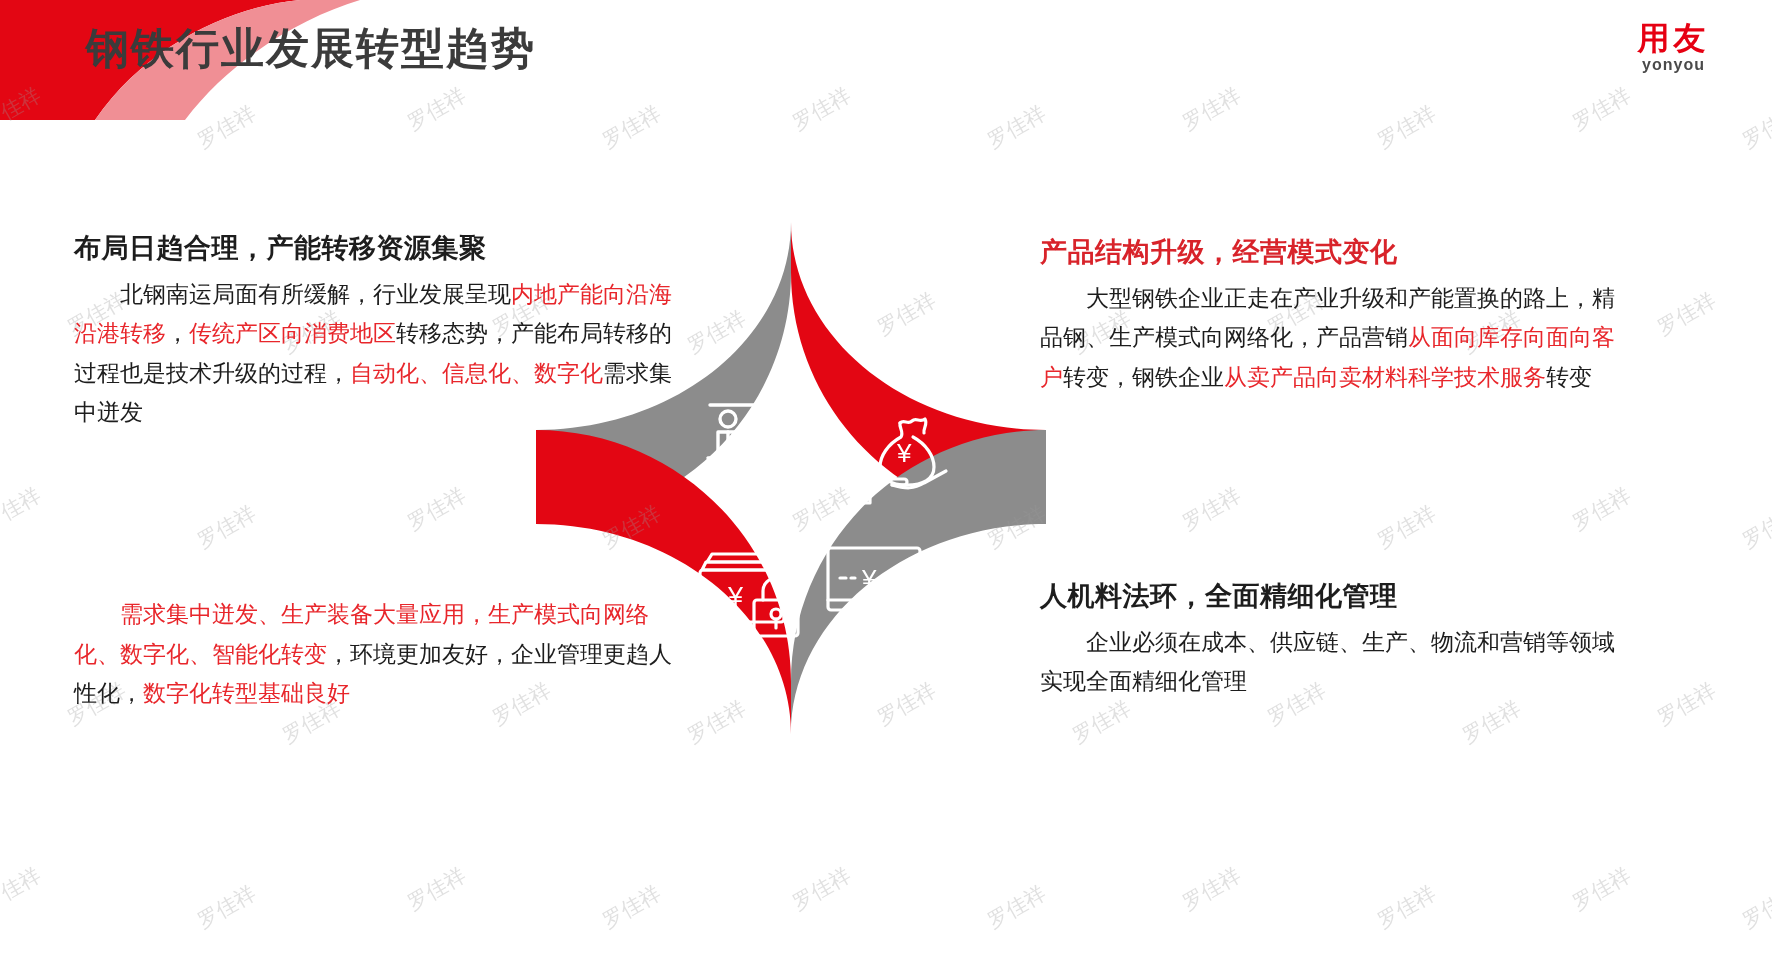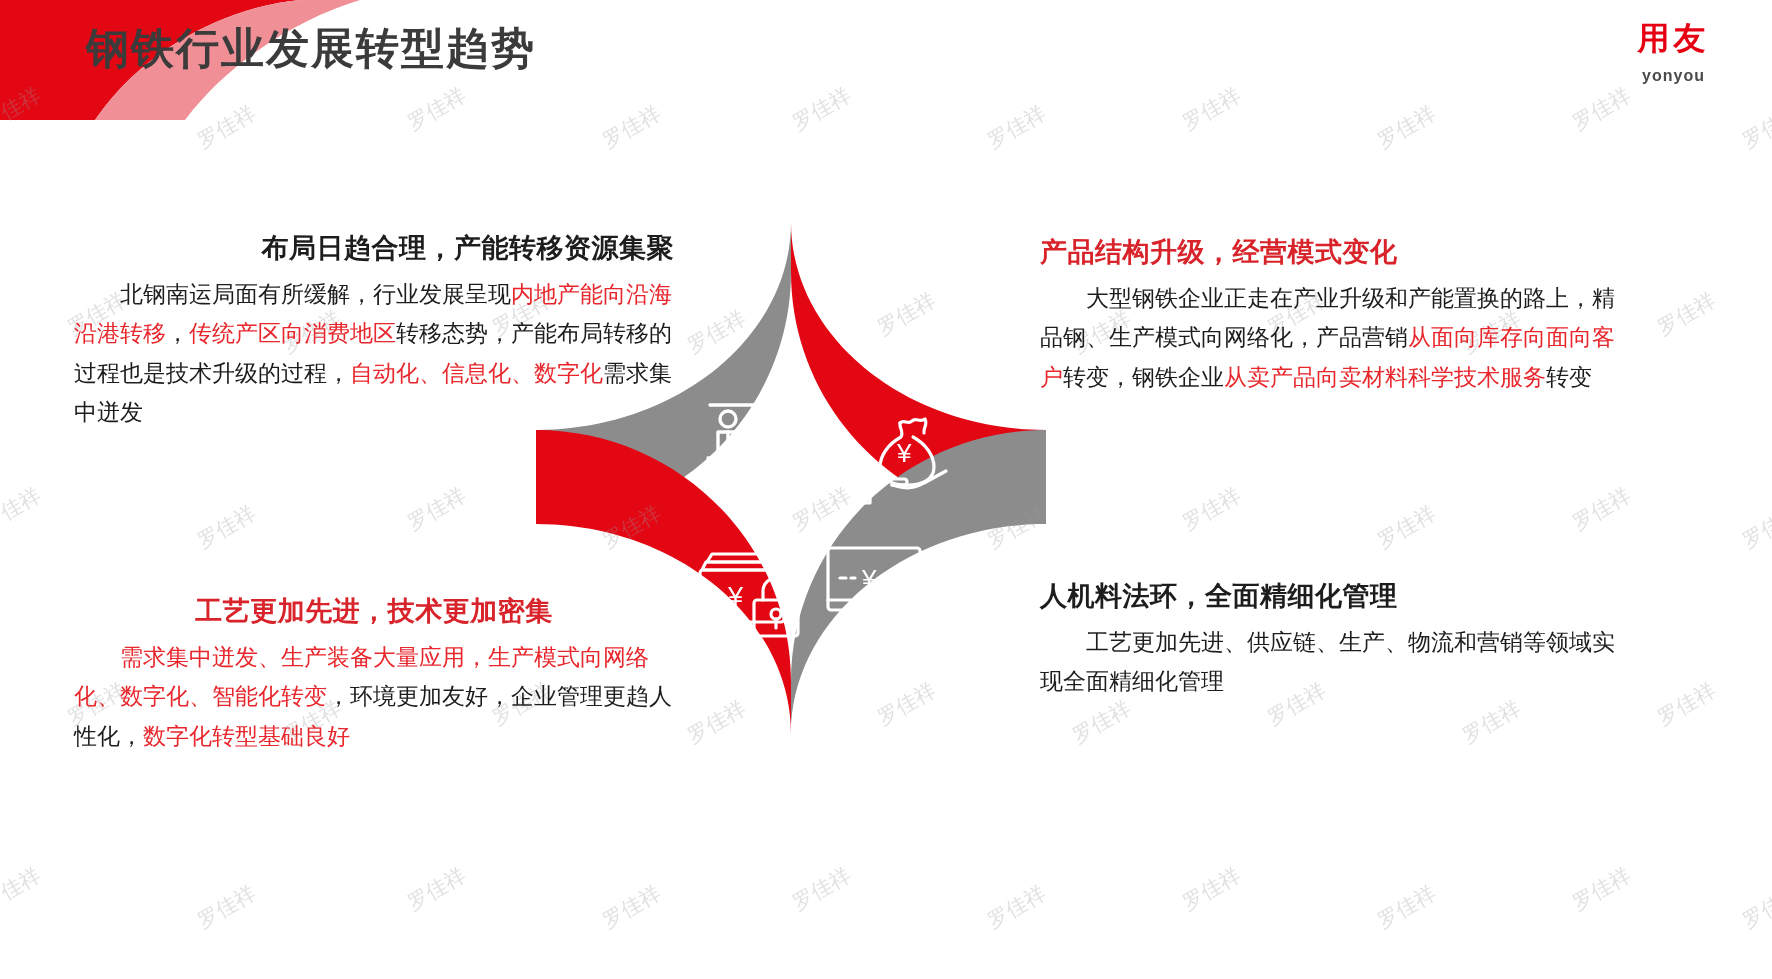--- a/index.html
+++ b/index.html
@@ -24,21 +24,21 @@
   .logo{
     position:absolute; right:26px; top:22px;
     text-align:center; width:145px;
   }
   .logo .cn{
     font-size:32px; font-weight:bold; color:#e60012;
     letter-spacing:4px; line-height:1; 
   }
   .logo .en{
     font-size:16px; font-weight:bold; color:#4a4a4a;
-    letter-spacing:1px; margin-top:14px; line-height:1;
+    letter-spacing:1px; margin-top:3px; line-height:1;
   }
 
   
   .wm-layer{ position:absolute; inset:0; pointer-events:none; overflow:hidden; z-index:5; }
   .wm{
     position:absolute;
     font-size:21px; color:#9a9a9a; opacity:.30;
     transform:rotate(-30deg);
     white-space:nowrap;
     font-family:"Liberation Sans","DejaVu Sans",sans-serif;
@@ -56,21 +56,21 @@
   }
   .block p{
     font-size:23px; line-height:1.72; color:#1d1d1d;
     text-indent:2em;
   }
   .block p .r{ color:#e8262b; }
   h2.dark{ color:#1d1d1d; }
   h2.red { color:#d8232a; }
 
   #block-tl{ left:74px;  top:232px;  width:600px; }
-  #block-tl h2{ text-align:right; }
+  #block-tl h2{ text-align:left; }
   #block-tr{ left:1040px; top:236px; width:585px; }
   #block-bl{ left:74px;  top:595px;  width:600px; }
   #block-bl h2{ text-align:center; }
   #block-br{ left:1040px; top:580px; width:585px; }
 </style>
 </head>
 <body>
 
 <div class="swoosh-wrap">
   <svg width="360" height="120" viewBox="0 0 360 120">
@@ -160,27 +160,26 @@
   <h2 class="dark">布局日趋合理，产能转移资源集聚</h2>
   <p><span>北钢南运局面有所缓解，行业发展呈现</span><span class="r">内地产能向沿海沿港转移</span><span>，</span><span class="r">传统产区向消费地区</span><span>转移态势，产能布局转移的过程也是技术升级的过程，</span><span class="r">自动化、信息化、数字化</span><span>需求集中迸发</span></p>
 </div>
 
 <div class="block" id="block-tr">
   <h2 class="red">产品结构升级，经营模式变化</h2>
   <p><span>大型钢铁企业正走在产业升级和产能置换的路上，精品钢、生产模式向网络化，产品营销</span><span class="r">从面向库存向面向客户</span><span>转变，钢铁企业</span><span class="r">从卖产品向卖材料科学技术服务</span><span>转变</span></p>
 </div>
 
 <div class="block" id="block-bl">
-  <h2 class="red">工艺更加先进，技术更加密集</h2>
   <p><span class="r">需求集中迸发、生产装备大量应用，生产模式向网络化、数字化、智能化转变</span><span>，环境更加友好，企业管理更趋人性化，</span><span class="r">数字化转型基础良好</span></p>
 </div>
 
 <div class="block" id="block-br">
   <h2 class="dark">人机料法环，全面精细化管理</h2>
-  <p><span>工艺更加先进、供应链、生产、物流和营销等领域实现全面精细化管理</span></p>
+  <p><span>企业必须在成本、供应链、生产、物流和营销等领域实现全面精细化管理</span></p>
 </div>
 
 <div class="wm-layer" id="wm-layer">
     <div class="wm" style="left: -20px; top: 95px;">罗佳祥</div>
     <div class="wm" style="left: 195px; top: 113px;">罗佳祥</div>
     <div class="wm" style="left: 405px; top: 95px;">罗佳祥</div>
     <div class="wm" style="left: 600px; top: 113px;">罗佳祥</div>
     <div class="wm" style="left: 790px; top: 95px;">罗佳祥</div>
     <div class="wm" style="left: 985px; top: 113px;">罗佳祥</div>
     <div class="wm" style="left: 1180px; top: 95px;">罗佳祥</div>

